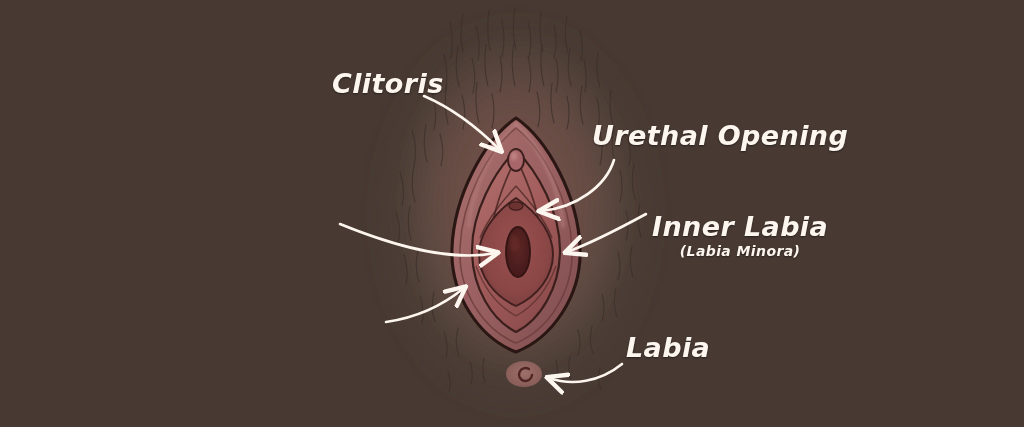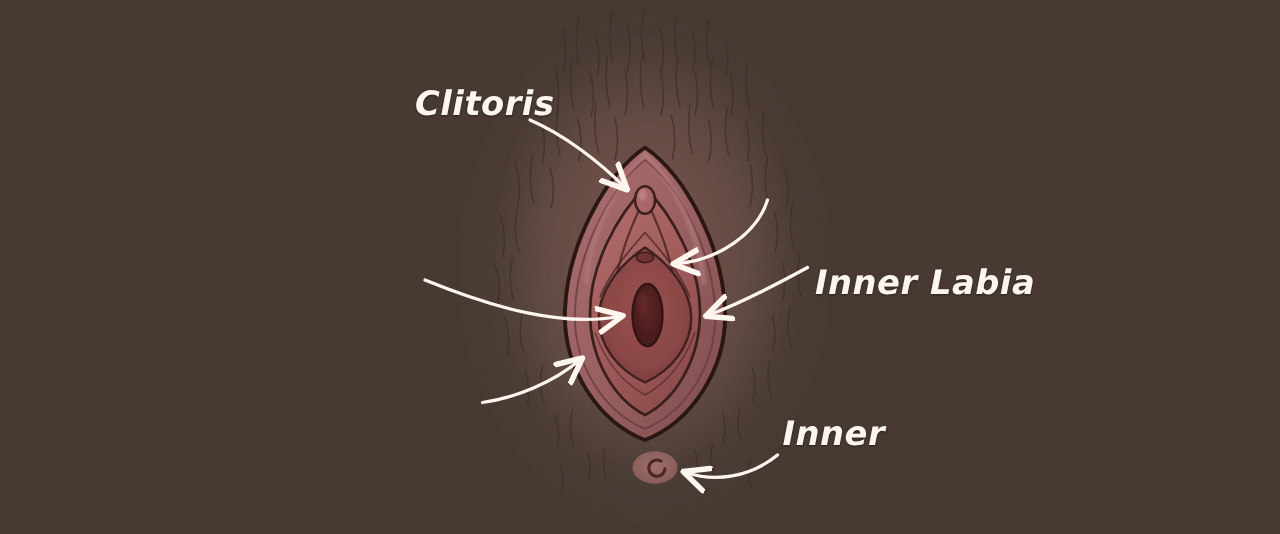--- a/index.html
+++ b/index.html
@@ -259,24 +259,28 @@
       <path d="M386,322 C 414,318 442,306 464,288" marker-end="url(#arrowHead)"></path>
 
       <path d="M622,364 C 600,382 572,386 549,378" marker-end="url(#arrowHead)"></path>
     </g>
   </svg>
 
   <div class="label lbl-clitoris">
     <span class="main">Clitoris</span>
   </div>
 
+  <div class="label lbl-urethal">
+    <span class="main">Urethal Opening</span>
+  </div>
 
 
   <div class="label lbl-inner">
     <span class="main">Inner Labia</span>
+    <span class="sub">(Labia Minora)</span>
   </div>
 
 
   <div class="label lbl-anus">
-    <span class="main">Inner</span>
+    <span class="main">Labia</span>
   </div>
 
 </div>
 
 </body></html>

